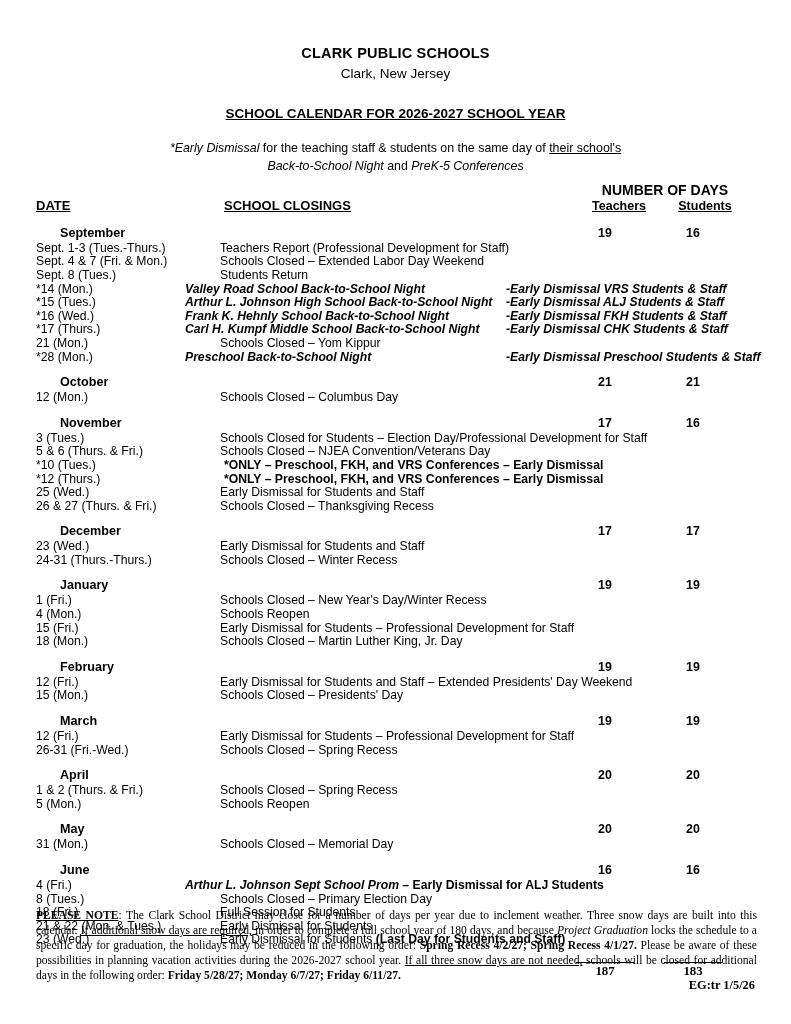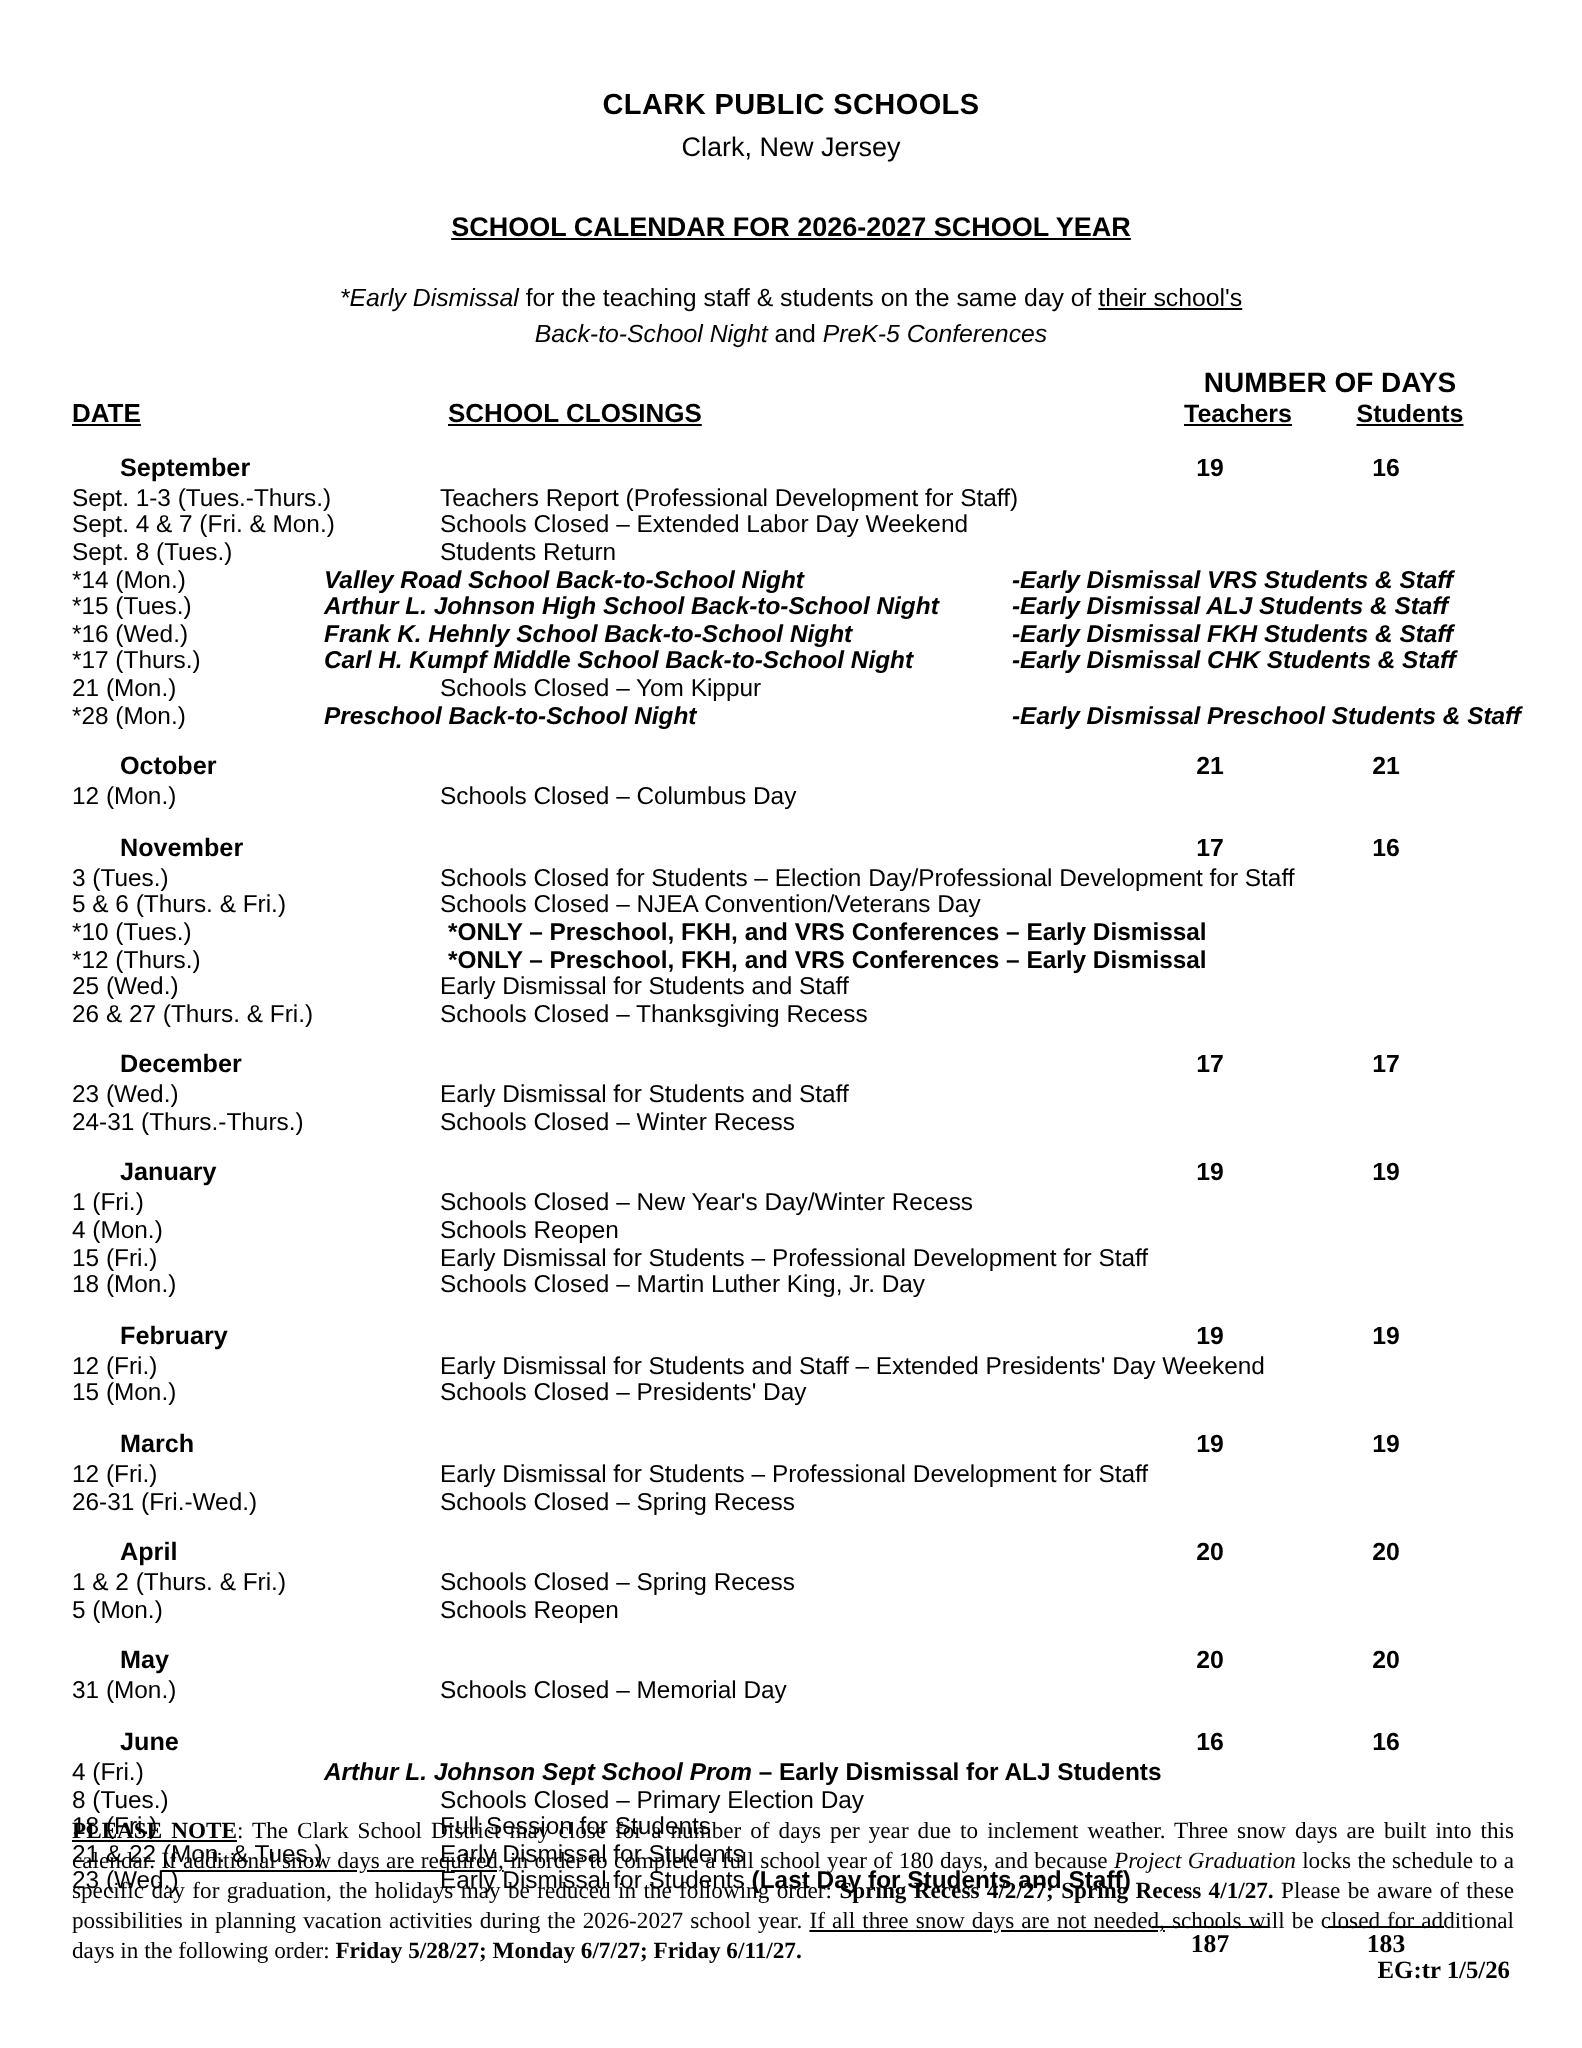--- a/index.html
+++ b/index.html
@@ -148,21 +148,21 @@
     font-size: 12.2px;
     white-space: nowrap;
   }
   .row-desc {
     position: absolute;
     top: 0;
     font-size: 12.2px;
     white-space: nowrap;
   }
   .row-desc.reg { left: 220px; }
-  .row-desc.bi   { left: 162px; font-weight: bold; font-style: italic; }
+  .row-desc.bi   { left: 185px; font-weight: bold; font-style: italic; }
   .row-desc.b    { left: 224px; font-weight: bold; }
   .row-desc .nb  { font-weight: bold; font-style: normal; }
   .row-note {
     position: absolute;
     left: 506px;
     top: 0;
     font-size: 12.2px;
     font-weight: bold;
     font-style: italic;
     white-space: nowrap;

